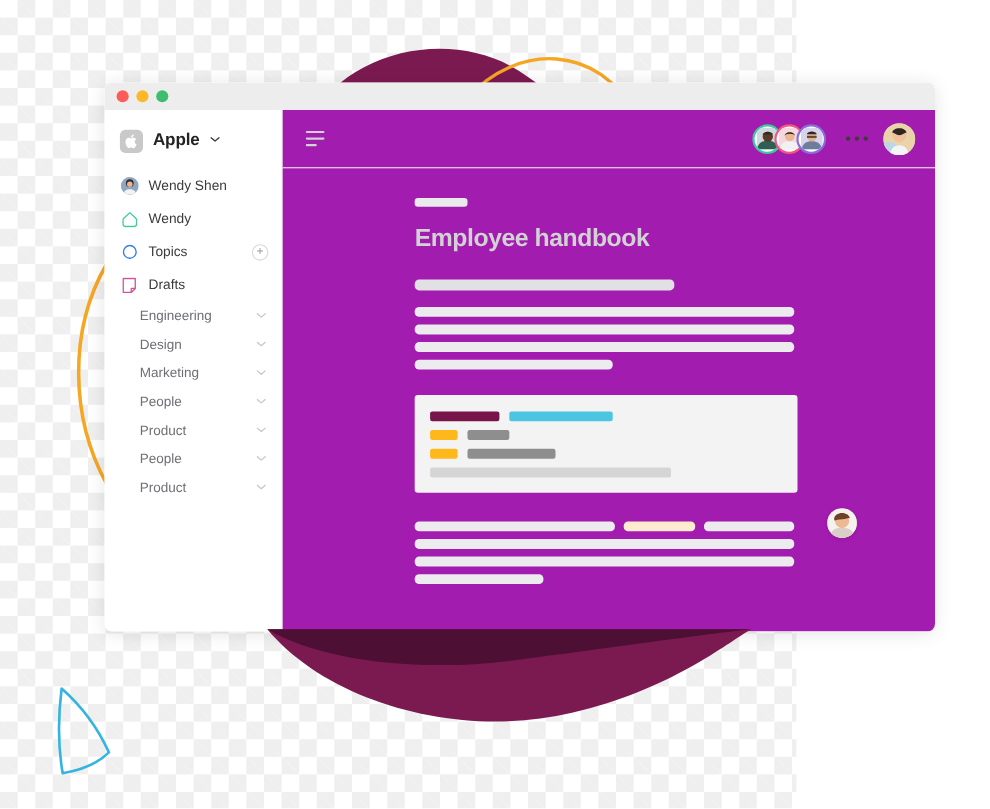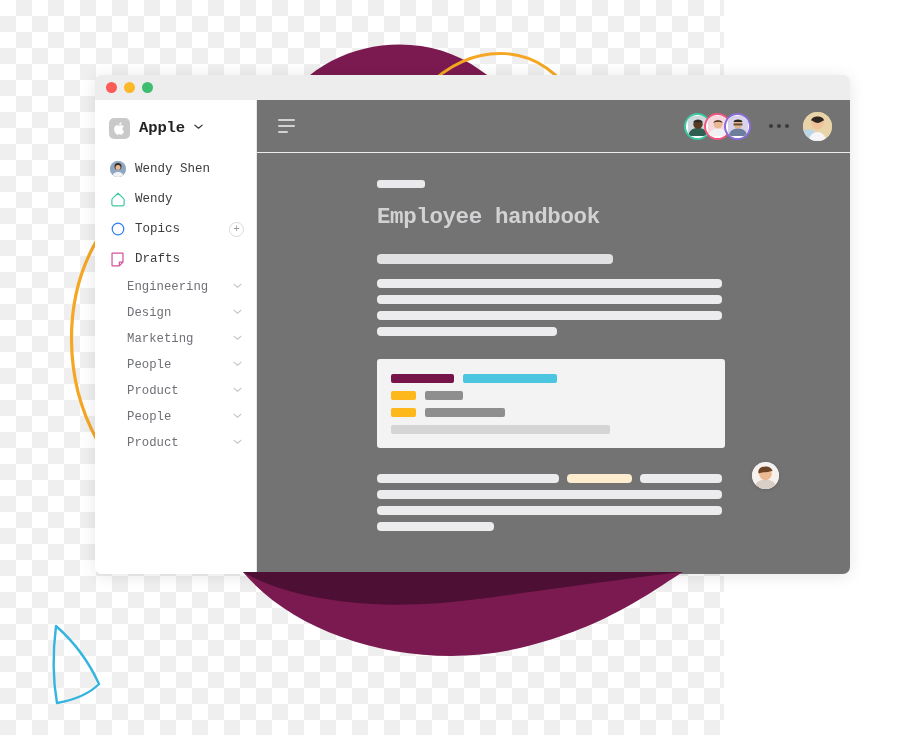--- a/index.html
+++ b/index.html
@@ -15,21 +15,20 @@
   #stage {
     position: relative;
     width: 724px;
     height: 735px;
     background-color: #ffffff;
     background-image:
       linear-gradient(45deg, #efefef 25%, transparent 25%, transparent 75%, #efefef 75%),
       linear-gradient(45deg, #efefef 25%, transparent 25%, transparent 75%, #efefef 75%);
     background-size: 32px 32px;
     background-position: 0 0, 16px 16px;
-    font-family: Liberation Mono, monospace;
   }
 
   
   .deco {
     position: absolute;
     inset: 0;
     width: 900px;
     height: 735px;
     pointer-events: none;
   }
@@ -156,21 +155,21 @@
     cursor: pointer;
   }
   .topic-label {
     font-size: 12.3px;
     color: #6f7076;
     white-space: nowrap;
   }
   .chev { color: #c4c4c8; font-size: 9px; line-height: 1; }
 
   
-  #main { flex: 1 1 auto; display: flex; flex-direction: column; min-width: 0; background: #737373; }
+  #main { flex: 1 1 auto; display: flex; flex-direction: column; min-width: 0; background: #a21caf; }
 
   #topbar {
     height: 53px;
     flex: 0 0 53px;
     border-bottom: 1px solid #ececec;
     display: flex;
     align-items: center;
     padding: 0 18px 0 21px;
     box-sizing: border-box;
   }

